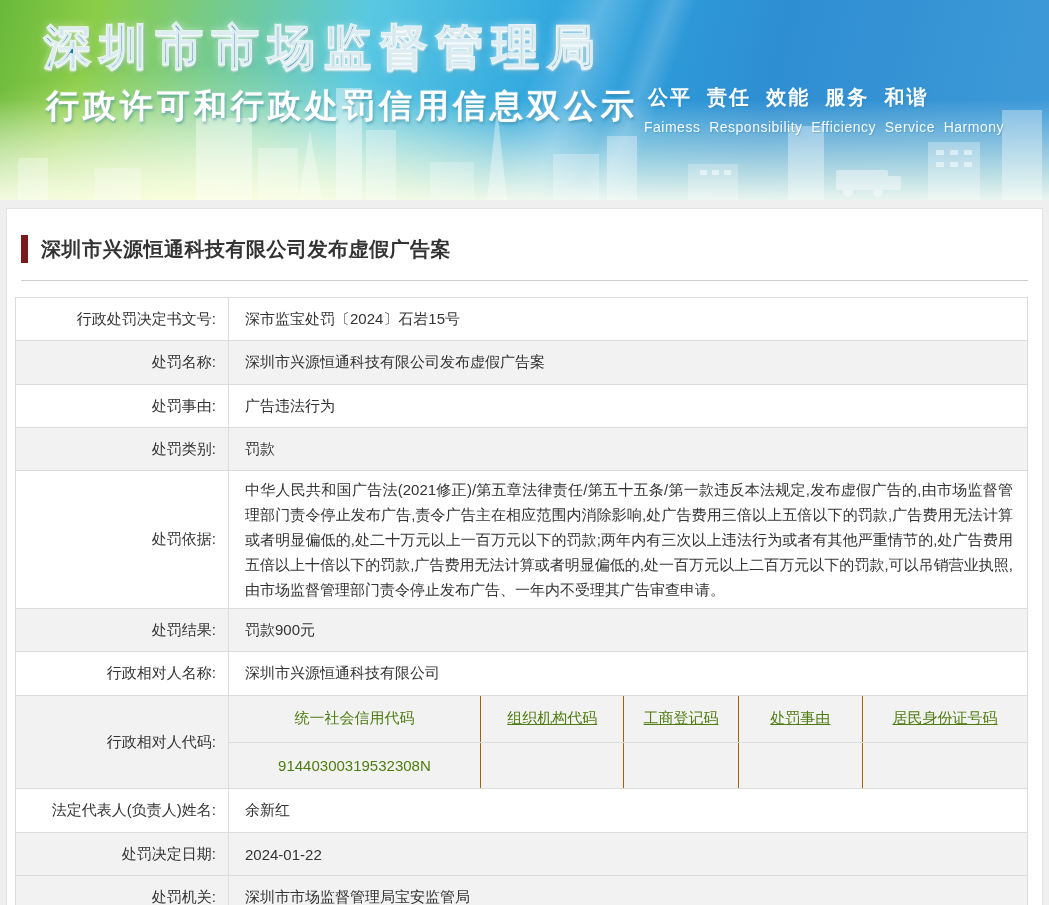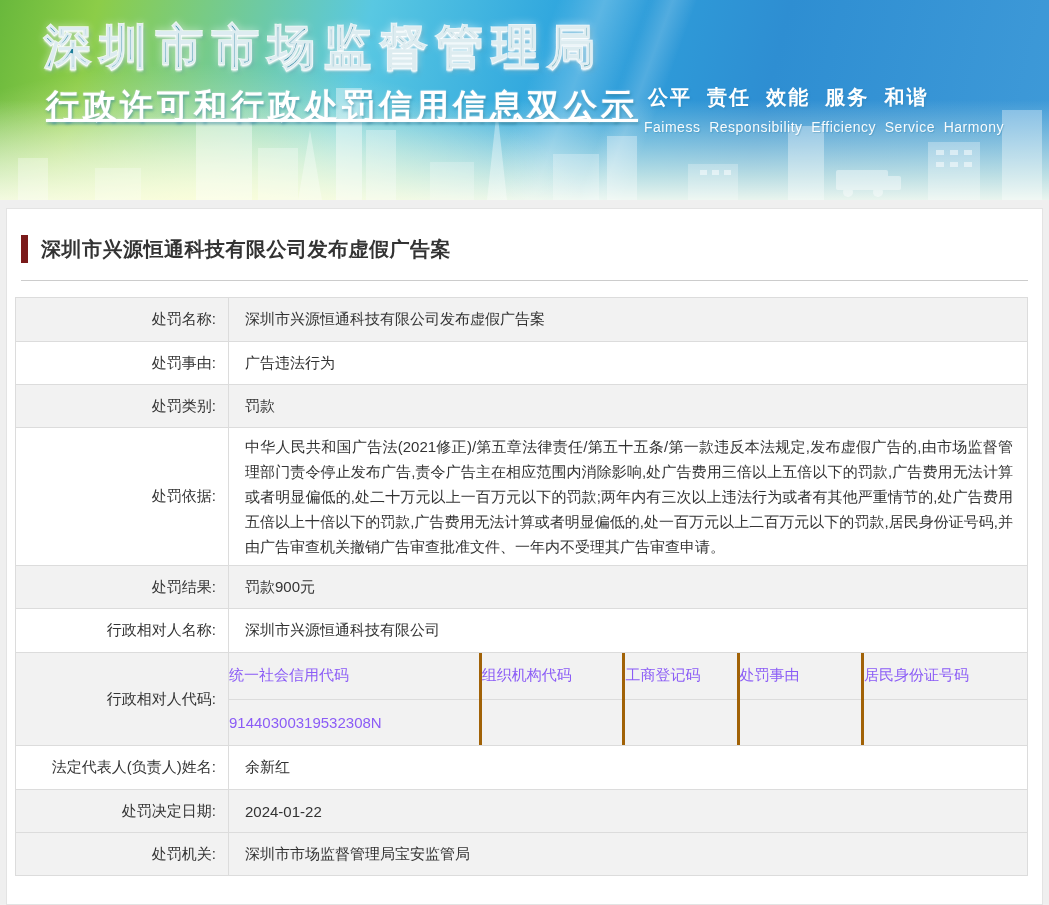--- a/index.html
+++ b/index.html
@@ -33,21 +33,20 @@
     -webkit-text-stroke:1.5px rgba(255,255,255,.85);
     text-shadow:0 2px 2px rgba(255,255,255,.9), 0 0 8px rgba(255,255,255,.7), 2px 3px 4px rgba(23,104,128,.35);
     white-space:nowrap;
   }
   .banner-subtitle {
     position:absolute; left:46px; top:84px;
     font-size:33px; font-weight:bold; letter-spacing:4px;
     color:#ffffff;
     text-shadow:1px 2px 3px rgba(32,120,150,.55), 0 0 2px rgba(255,255,255,.6);
     white-space:nowrap;
-    text-decoration:underline;
   }
   .slogan-cn {
     position:absolute; left:648px; top:84px;
     font-size:20px; font-weight:bold; letter-spacing:2px; color:#ffffff;
     text-shadow:1px 1px 2px rgba(40,120,160,.35);
     white-space:pre;
   }
   .slogan-en {
     position:absolute; left:644px; top:119px;
     font-size:14px; color:rgba(255,255,255,.95); letter-spacing:.5px;
@@ -74,25 +73,25 @@
   td.val { text-align:left; padding:8px 14px 8px 16px; }
   tr.shaded td { background:#f2f2f2; }
   tr.h43 td { height:43px; }
   tr.h44 td { height:44px; }
   td.val.para { line-height:25px; padding-top:6px; padding-bottom:6px; text-align:justify; }
 
   
   td.nested-cell { padding:0; }
   table.codes { width:100%; border-collapse:collapse; table-layout:fixed; }
   table.codes td {
-    border:none; height:46px; font-size:15px; color:#8b5cf6;
+    border:none; text-align:center; height:46px; font-size:15px; color:#4d7c0f;
     background:#f2f2f2;
   }
   table.codes tr.codes-head td { border-bottom:1px solid #dcdcdc; }
-  table.codes td + td { border-left:3px solid #a16207; }
+  table.codes td + td { border-left:1px solid #a16207;text-decoration:underline; }
   .cw1{width:31.5%} .cw2{width:18%} .cw3{width:14.3%} .cw4{width:15.6%} .cw5{width:20.6%}
 </style>
 </head>
 <body>
 
 <div class="banner">
   <div class="ray r1"></div>
   <div class="ray r2"></div>
 
   <svg class="skyline" viewBox="0 0 1049 130" preserveAspectRatio="none" fill="#ffffff">
@@ -139,35 +138,39 @@
   <div class="article-header">
     <div class="title-row">
       <span class="title-bar"></span>
       <h1 class="article-title">深圳市兴源恒通科技有限公司发布虚假广告案</h1>
     </div>
     <hr class="title-sep">
   </div>
 
   <table class="record">
     <tbody>
+      <tr class="h43">
+        <td class="lbl">行政处罚决定书文号:</td>
+        <td class="val">深市监宝处罚〔2024〕石岩15号</td>
+      </tr>
       <tr class="h44 shaded">
         <td class="lbl">处罚名称:</td>
         <td class="val">深圳市兴源恒通科技有限公司发布虚假广告案</td>
       </tr>
       <tr class="h43">
         <td class="lbl">处罚事由:</td>
         <td class="val">广告违法行为</td>
       </tr>
       <tr class="h43 shaded">
         <td class="lbl">处罚类别:</td>
         <td class="val">罚款</td>
       </tr>
       <tr>
         <td class="lbl">处罚依据:</td>
-        <td class="val para">中华人民共和国广告法(2021修正)/第五章法律责任/第五十五条/第一款违反本法规定,发布虚假广告的,由市场监督管理部门责令停止发布广告,责令广告主在相应范围内消除影响,处广告费用三倍以上五倍以下的罚款,广告费用无法计算或者明显偏低的,处二十万元以上一百万元以下的罚款;两年内有三次以上违法行为或者有其他严重情节的,处广告费用五倍以上十倍以下的罚款,广告费用无法计算或者明显偏低的,处一百万元以上二百万元以下的罚款,居民身份证号码,并由广告审查机关撤销广告审查批准文件、一年内不受理其广告审查申请。</td>
+        <td class="val para">中华人民共和国广告法(2021修正)/第五章法律责任/第五十五条/第一款违反本法规定,发布虚假广告的,由市场监督管理部门责令停止发布广告,责令广告主在相应范围内消除影响,处广告费用三倍以上五倍以下的罚款,广告费用无法计算或者明显偏低的,处二十万元以上一百万元以下的罚款;两年内有三次以上违法行为或者有其他严重情节的,处广告费用五倍以上十倍以下的罚款,广告费用无法计算或者明显偏低的,处一百万元以上二百万元以下的罚款,可以吊销营业执照,由市场监督管理部门责令停止发布广告、一年内不受理其广告审查申请。</td>
       </tr>
       <tr class="h43 shaded">
         <td class="lbl">处罚结果:</td>
         <td class="val">罚款900元</td>
       </tr>
       <tr class="h44">
         <td class="lbl">行政相对人名称:</td>
         <td class="val">深圳市兴源恒通科技有限公司</td>
       </tr>
 

